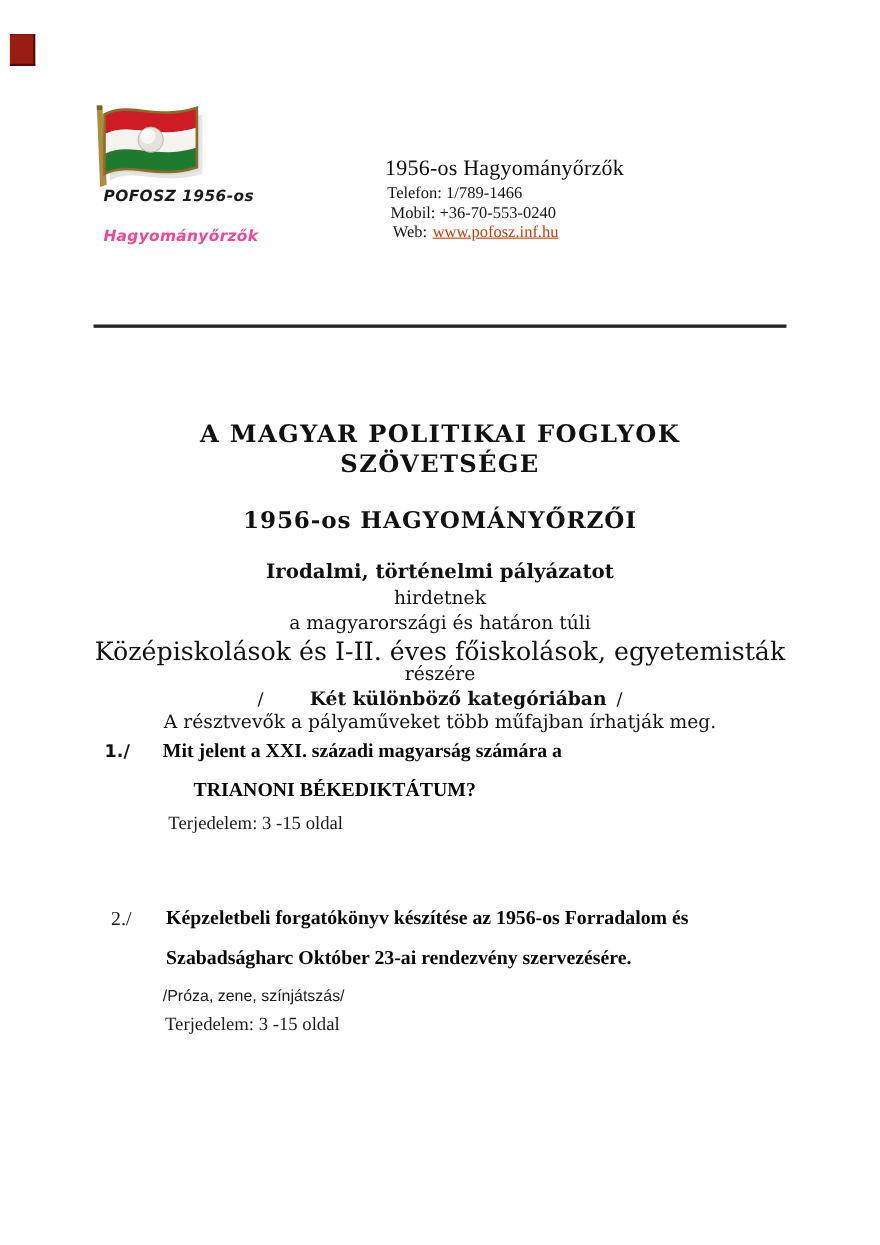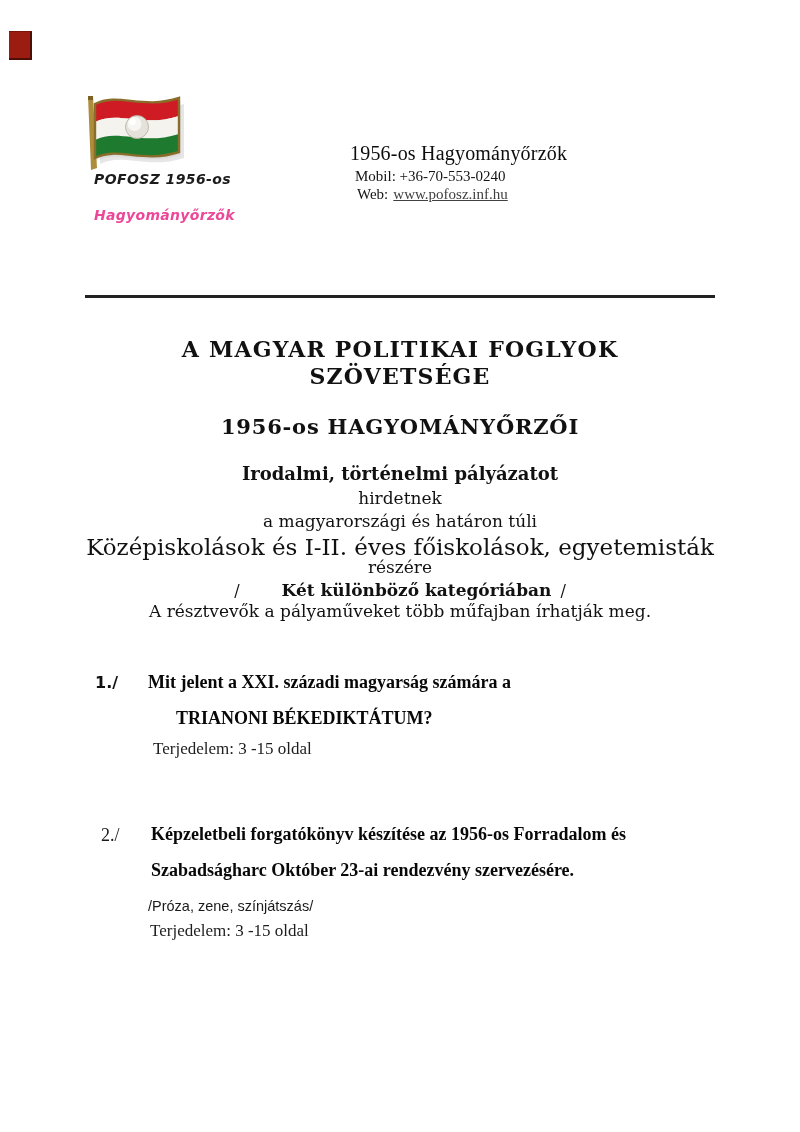--- a/index.html
+++ b/index.html
@@ -42,29 +42,29 @@
   .letterhead { position: absolute; left: 350px; top: 141px; }
   .org-name {
     font-weight: normal; font-size: 20px; line-height: 24px;
     color: #0d0d0d; letter-spacing: 0.2px; margin-bottom: 3px;
   }
   .lh-line { font-size: 15px; line-height: 17.6px; color: #141414; }
   .ind1 { padding-left: 2px; }
   .ind2 { padding-left: 5px; }
   .ind3 { padding-left: 7px; }
   .ind4 { padding-left: 9px; }
-  a.link { color: #404040; text-decoration: underline; margin-left: 5px; cursor: pointer; }
+  a.link { color: #c2410c; text-decoration: underline; margin-left: 5px; cursor: pointer; }
 
   .rule {
     position: absolute; left: 85px; top: 295px;
     width: 630px; height: 3px; background: #222222;
   }
 
   
-  .center { position: absolute; left: 0; width: 800px; text-align: center; white-space: nowrap; }
+  .center { position: absolute; left: 0; width: 800px; text-align: center; white-space: nowrap; margin-top: 46px; }
   .tfont { font-family: "DejaVu Serif", serif; color: #111111; }
 
   .tl1 { top: 336px; font-weight: bold; font-size: 22px; letter-spacing: 1.2px; }
   .tl2 { top: 363px; font-weight: bold; font-size: 22px; letter-spacing: 1.2px; }
   .tl3 { top: 414px; font-weight: bold; font-size: 21px; letter-spacing: 0.8px; }
 
   .il1 { top: 463px; font-weight: bold; font-size: 18px; }
   .il2 { top: 488px; font-size: 17px; }
   .il3 { top: 511px; font-size: 17px; }
   .il4 { top: 534px; font-size: 23px; }
@@ -119,20 +119,21 @@
     <circle cx="57" cy="41" r="11.5" fill="#e4e2da" stroke="#b3ada0" stroke-width="0.8"></circle>
     <circle cx="54.5" cy="38" r="7" fill="#f7f6f2"></circle>
     <circle cx="52.5" cy="36" r="3.2" fill="#ffffff"></circle>
   </svg>
 
   <div class="logo-cap1">POFOSZ 1956-os</div>
   <div class="logo-cap2">Hagyományőrzők</div>
 
   <div class="letterhead">
     <div class="org-name">1956-os Hagyományőrzők</div>
+    <div class="lh-line ind1">Telefon: 1/789-1466</div>
     <div class="lh-line ind2">Mobil: +36-70-553-0240</div>
     <div class="lh-line ind3"><span>Web:</span><a class="link">www.pofosz.inf.hu</a></div>
   </div>
 
   <div class="rule"></div>
 
   <div class="center tfont tl1">A MAGYAR POLITIKAI FOGLYOK</div>
   <div class="center tfont tl2">SZÖVETSÉGE</div>
   <div class="center tfont tl3">1956-os HAGYOMÁNYŐRZŐI</div>
 

